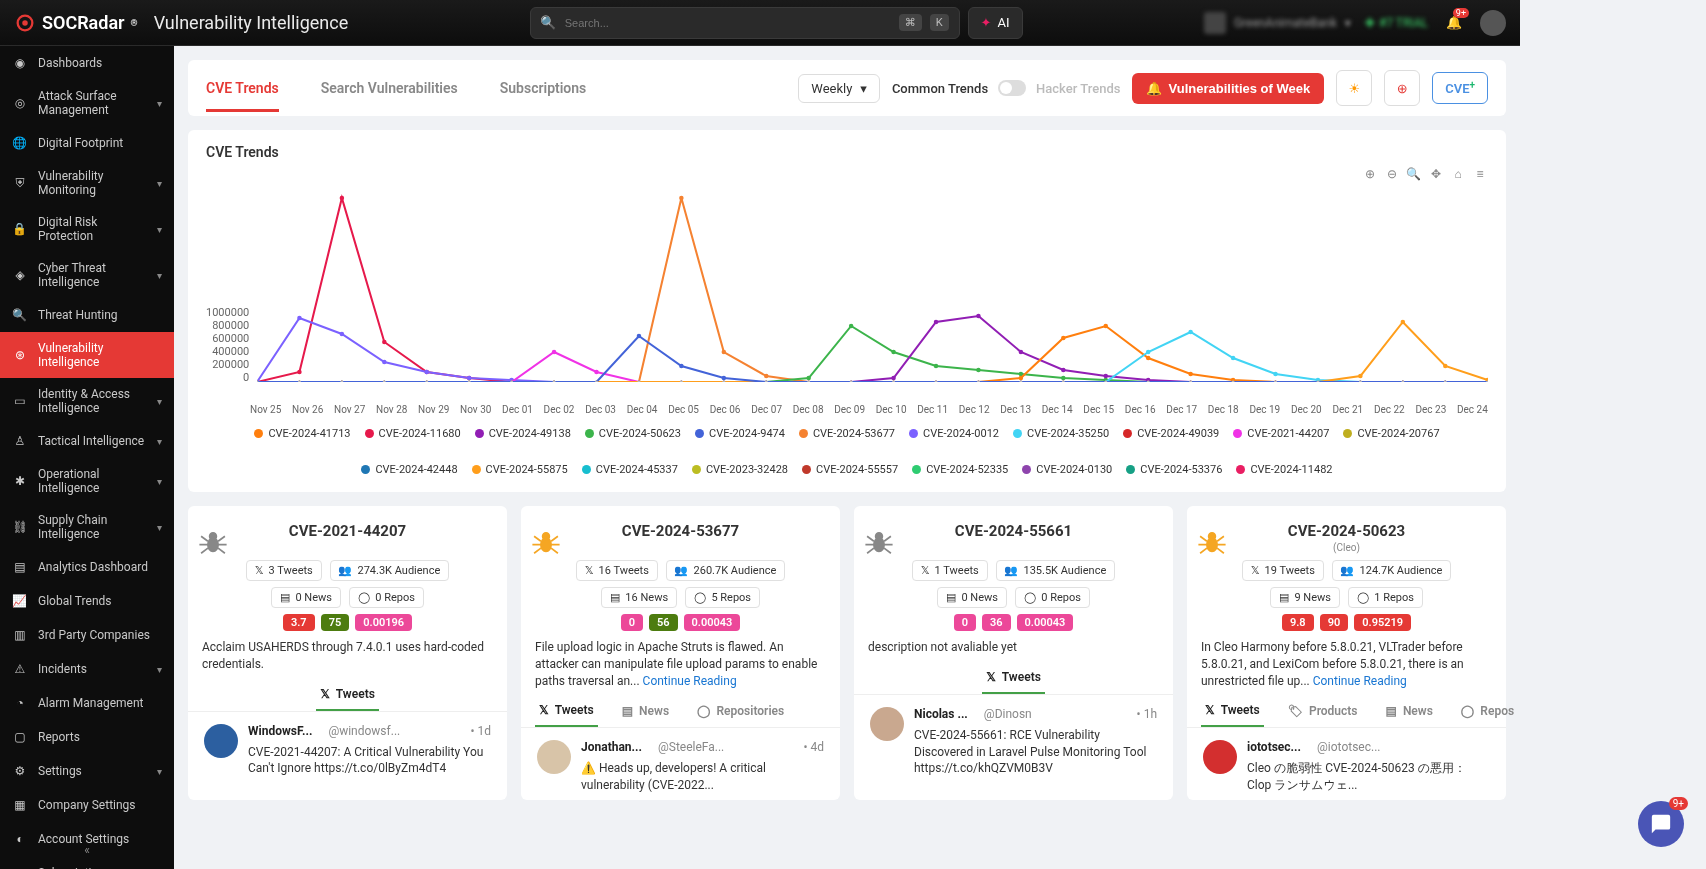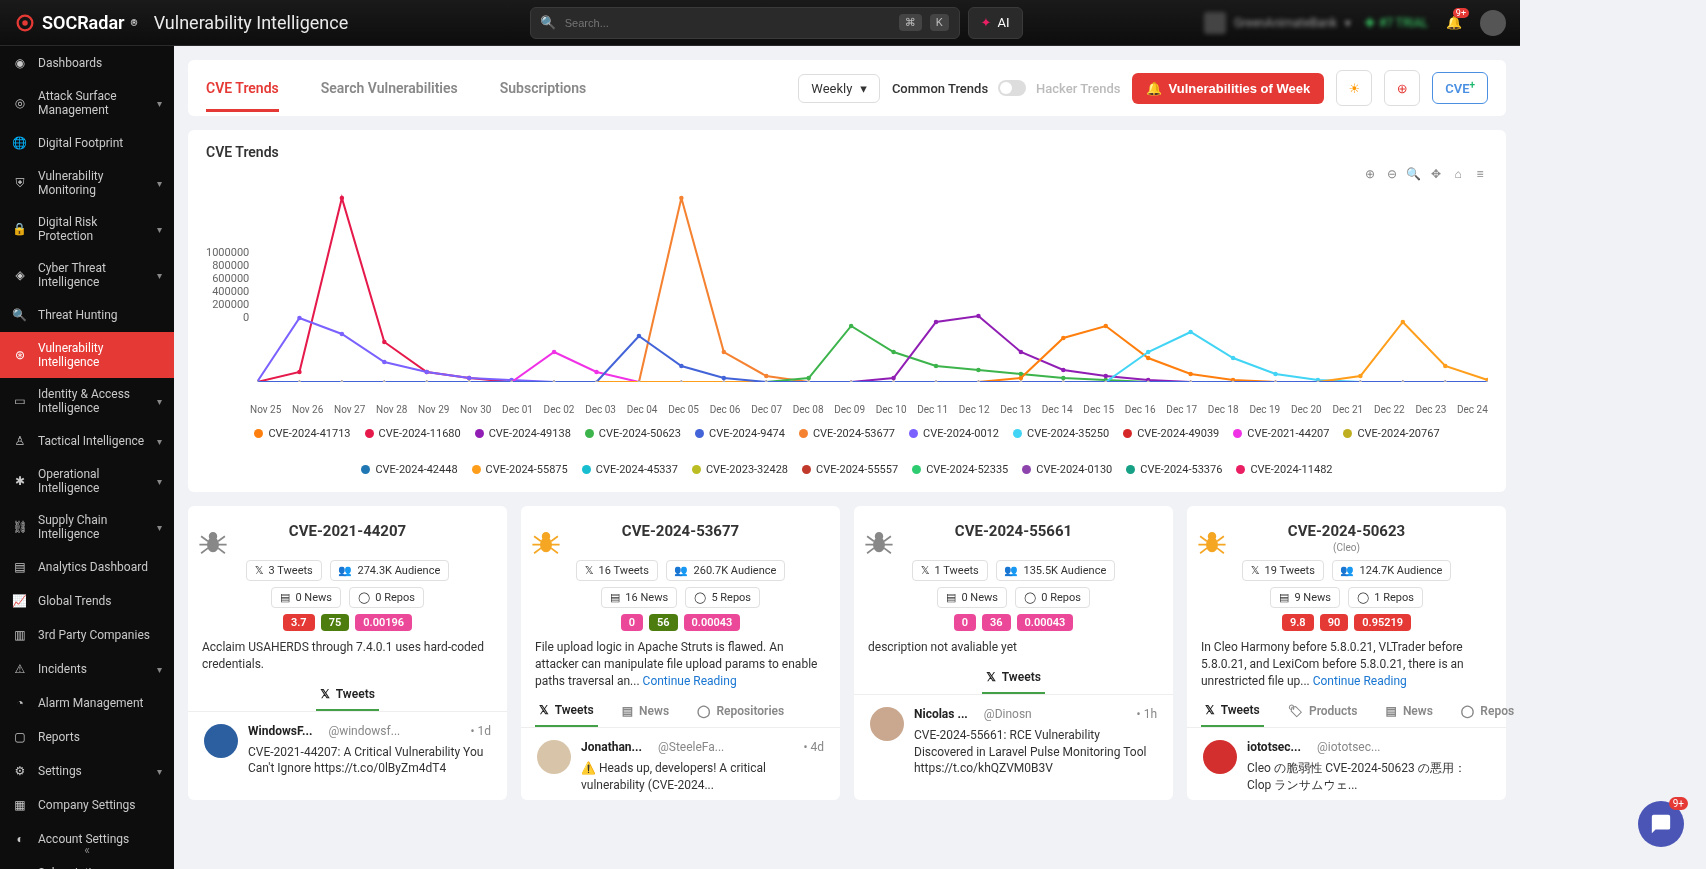--- a/index.html
+++ b/index.html
@@ -47,21 +47,21 @@
 .btn-red{background:#e53935;color:#fff;border-radius:6px;padding:8px 14px;font-size:13px;font-weight:600;display:flex;align-items:center;gap:6px;border:none}
 .icon-btn{width:36px;height:36px;border:1px solid #ddd;border-radius:6px;display:flex;align-items:center;justify-content:center;background:#fff}
 .cve-badge{border:1px solid #4a90e2;color:#4a90e2;border-radius:6px;padding:6px 12px;font-size:13px;font-weight:600;position:relative}
 .cve-badge sup{color:#1bb76e;font-size:10px}
 
 .panel{background:#fff;border-radius:6px;padding:14px 18px;margin-bottom:14px}
 .panel-title{font-size:14px;font-weight:600;margin-bottom:6px}
 .chart-tools{display:flex;justify-content:flex-end;gap:6px;color:#888;font-size:12px}
 .chart-tools span{width:16px;height:16px;display:flex;align-items:center;justify-content:center;cursor:pointer}
 .chart-area{display:flex;gap:8px;height:220px}
-.y-axis{display:flex;flex-direction:column;justify-content:center;align-items:flex-end;font-size:11px;color:#666;padding:4px 0 18px}
+.y-axis{display:flex;flex-direction:column;justify-content:flex-end;align-items:flex-end;font-size:11px;color:#666;padding:4px 0 18px}
 .plot{flex:1;position:relative}
 .plot svg{width:100%;height:200px;display:block}
 .x-axis{display:flex;justify-content:space-between;font-size:10px;color:#666;padding:2px 0 6px 44px}
 .legend{display:flex;flex-wrap:wrap;justify-content:center;gap:23px 14px;font-size:11px;padding:6px 20px 2px}
 .legend-item{display:flex;align-items:center;gap:5px}
 .legend-item .dot{width:9px;height:9px;border-radius:50%}
 
 .cards{display:flex;gap:14px}
 .card{background:#fff;border-radius:6px;flex:1;padding:12px 14px 0;min-width:0;display:flex;flex-direction:column;position:relative}
 .spider{position:absolute;top:20px;left:8px;width:34px;height:34px}
@@ -848,21 +848,21 @@
               <div class="card-tab ">◯<span>Repositories</span></div>
             </div>
             <div class="tweet">
               <div class="tweet-ava" style="background:#d8c4a8"></div>
               <div style="flex:1;min-width:0">
                 <div class="tweet-head">
                   <span class="tweet-name">Jonathan...</span>
                   <span class="tweet-handle">@SteeleFa...</span>
                   <span class="tweet-age">•  4d</span>
                 </div>
-                <div class="tweet-body">⚠️ Heads up, developers! A critical vulnerability (CVE-2024...</div>
+                <div class="tweet-body">⚠️ Heads up, developers! A critical vulnerability (CVE-2022...</div>
               </div>
             </div>
           </div>
           <div class="card">
             <div class="spider">
               <svg viewBox="0 0 40 40" width="34" height="34">
                 <g stroke="#888" stroke-width="2" fill="#888">
                   <ellipse cx="20" cy="22" rx="6" ry="8"></ellipse>
                   <circle cx="20" cy="12" r="4"></circle>
                   <path d="M14 18 L6 12 M14 22 L4 22 M14 26 L6 32 M26 18 L34 12 M26 22 L36 22 M26 26 L34 32" fill="none"></path>

